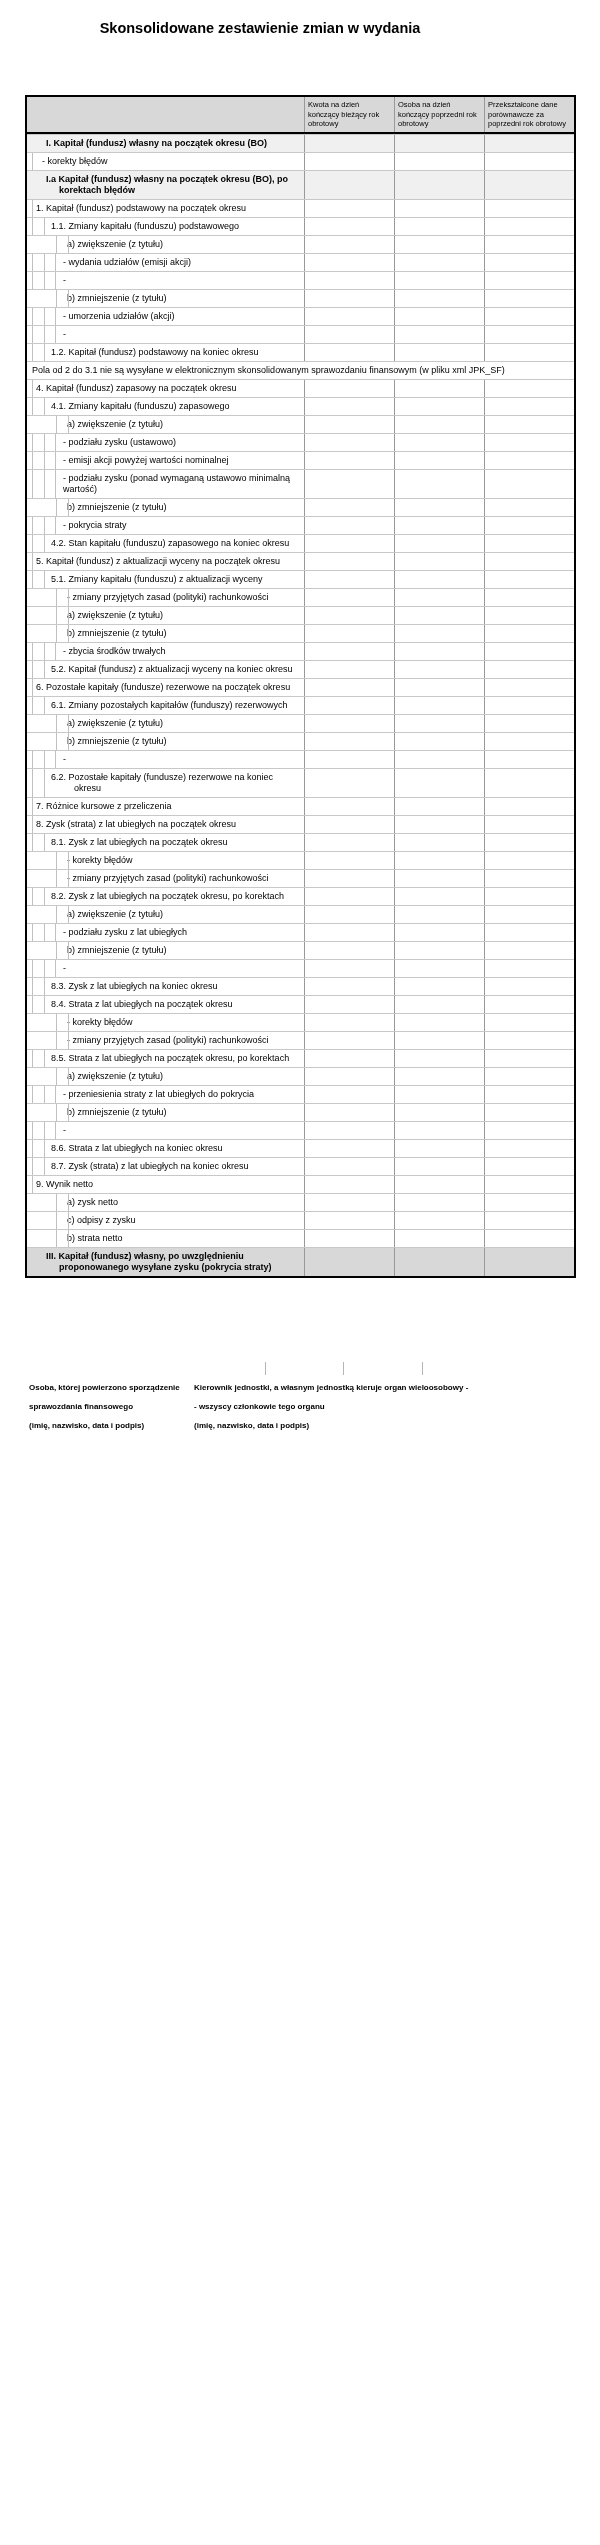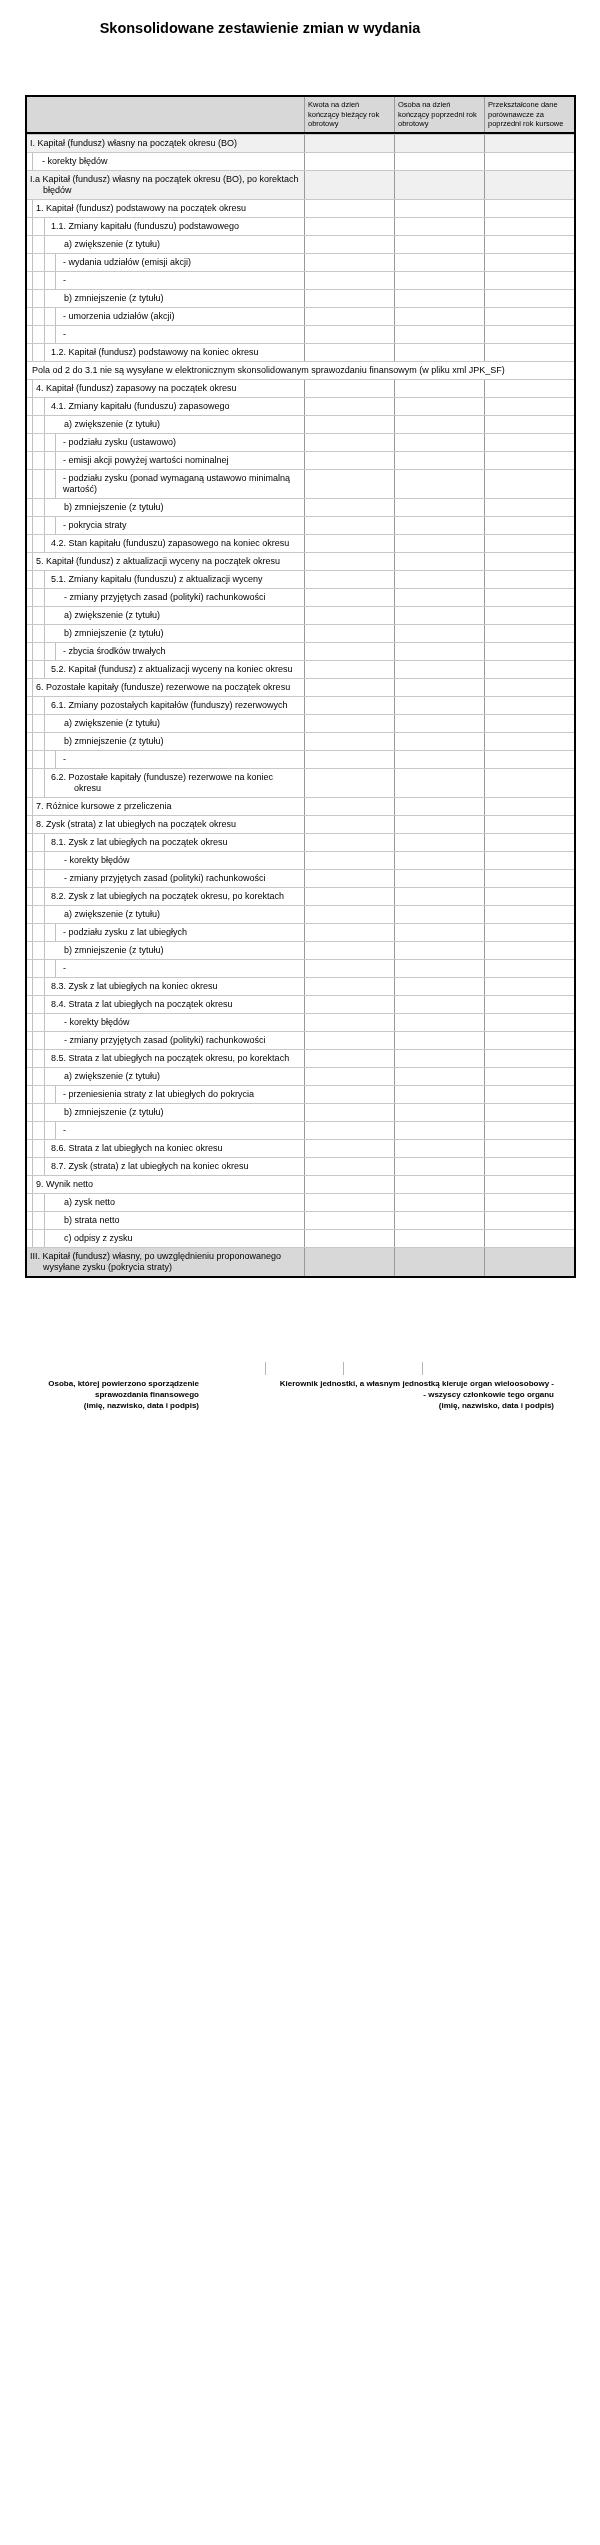--- a/index.html
+++ b/index.html
@@ -13,49 +13,49 @@
   .row.span1{grid-template-columns:547px;}
   .row.header{background:var(--header-bg,#d8d8d8);border-bottom:2px solid var(--table-border,#000);min-height:36px;}
   #tbody .row{border-top:1px solid var(--row-line,#c8c8c8);}
   #tbody .row.topline{border-top:1px solid #444;}
   .cell{position:relative;box-sizing:border-box;padding:3px 4px 3px 4px;
         font-size:9px;line-height:11px;overflow:hidden;}
   .hcol{border-left:1px solid var(--column-line,#999);font-size:7.5px;line-height:9.5px;padding:3px;}
   .vcell{border-left:1px solid var(--column-line,#999);}
   .row.hl{background:var(--section-row-bg,#f0f0f0);font-weight:bold;}
   .row.hd{background:var(--total-row-bg,#d8d8d8);font-weight:bold;}
-  .lv0{padding-left:16px;text-indent:-13px;font-weight:normal;}
+  .lv0{padding-left:32px;text-indent:-13px;font-weight:bold;}
   .lv1{padding-left:15px;}
   .lv2{padding-left:21px;text-indent:-12px;}
   .lv3{padding-left:47px;text-indent:-23px;}
-  .lv4{padding-left:37px;}
+  .lv4{padding-left:16px;margin-left:24px;}
   .lv5{padding-left:36px;}
   .lv9{padding-left:5px;}
   .guide{position:absolute;top:0;bottom:0;width:1px;background:var(--indent-guide,#c0c0c0);}
   .stub{position:absolute;top:1362px;height:13px;width:1px;background:#b5b5b5;}
-  .foot{position:absolute;top:1378px;font-size:8px;font-weight:bold;line-height:11px;
-        white-space:pre-line;color:#000;text-align:right;}
+  .foot{position:absolute;top:1378px;font-size:8px;font-weight:bold;line-height:19px;
+        white-space:pre-line;color:#000;}
   .fl{left:29px;width:170px;}
   .fr{left:194px;width:360px;}
 </style>
 </head>
 <body>
 
 <div class="page">
 
   <div class="title">
     <div>Skonsolidowane zestawienie zmian w wydania</div>
   </div>
 
   <div class="tbl">
     <div class="row header">
       <div class="cell"></div>
       <div class="cell hcol">Kwota na dzień kończący bieżący rok obrotowy</div>
       <div class="cell hcol">Osoba na dzień kończący poprzedni rok obrotowy</div>
-      <div class="cell hcol">Przekształcone dane porównawcze za poprzedni rok kursowe</div>
+      <div class="cell hcol">Przekształcone dane porównawcze za poprzedni rok obrotowy</div>
     </div>
     <div id="tbody">
         <div class="row hl">
           <div class="cell lv0">I. Kapitał (fundusz) własny na początek okresu (BO)</div>
           <div class="cell vcell"></div>
           <div class="cell vcell"></div>
           <div class="cell vcell"></div>
         </div>
         <div class="row">
           <div class="cell lv1">- korekty błędów<i class="guide" style="left: 5px;"></i></div>
@@ -390,27 +390,27 @@
           <div class="cell vcell"></div>
           <div class="cell vcell"></div>
         </div>
         <div class="row">
           <div class="cell lv4">a) zysk netto<i class="guide" style="left: 5px;"></i><i class="guide" style="left: 17px;"></i></div>
           <div class="cell vcell"></div>
           <div class="cell vcell"></div>
           <div class="cell vcell"></div>
         </div>
         <div class="row">
+          <div class="cell lv4">c) odpisy z zysku<i class="guide" style="left: 5px;"></i><i class="guide" style="left: 17px;"></i></div>
+          <div class="cell vcell"></div>
+          <div class="cell vcell"></div>
+          <div class="cell vcell"></div>
+        </div>
+        <div class="row">
           <div class="cell lv4">b) strata netto<i class="guide" style="left: 5px;"></i><i class="guide" style="left: 17px;"></i></div>
-          <div class="cell vcell"></div>
-          <div class="cell vcell"></div>
-          <div class="cell vcell"></div>
-        </div>
-        <div class="row">
-          <div class="cell lv4">c) odpisy z zysku<i class="guide" style="left: 5px;"></i><i class="guide" style="left: 17px;"></i></div>
           <div class="cell vcell"></div>
           <div class="cell vcell"></div>
           <div class="cell vcell"></div>
         </div>
         <div class="row hd">
           <div class="cell lv0">III. Kapitał (fundusz) własny, po uwzględnieniu proponowanego wysyłane zysku (pokrycia straty)</div>
           <div class="cell vcell"></div>
           <div class="cell vcell"></div>
           <div class="cell vcell"></div>
         </div>

